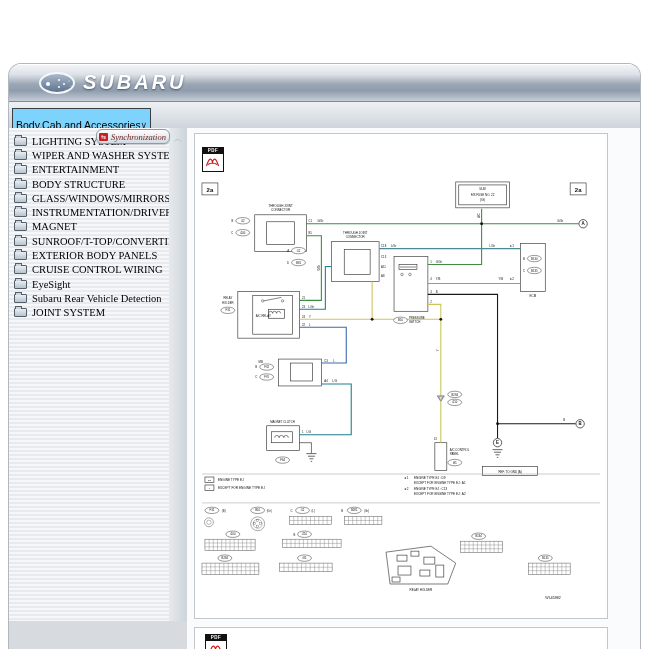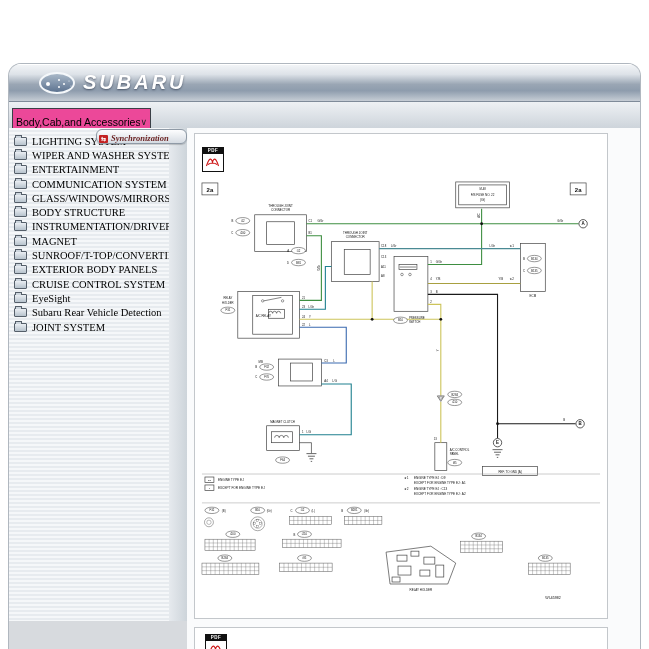--- a/index.html
+++ b/index.html
@@ -17,30 +17,30 @@
           background:linear-gradient(#a9b8c8,#5d7390);box-sizing:border-box;}
   .emblem::after{content:"";position:absolute;left:5px;top:8px;width:4px;height:4px;background:#fff;
           border-radius:50%;
           box-shadow:11px -4px 0 -1px #fff,16px 0 0 -1px #fff,11px 3px 0 -1px #fff,
                      21px -3px 0 -1.5px #fff,23px 2px 0 -1.5px #fff;}
   .brand{font-size:20px;font-weight:bold;font-style:italic;letter-spacing:3px;color:#fff;
          text-shadow:0 1px 2px rgba(20,30,50,.55);}
   
   .subheader{position:absolute;left:0;top:37px;width:100%;height:27px;
              background:linear-gradient(#eef1f4,#ccd3da);border-top:1px solid #7f8b99;}
-  .select{position:absolute;left:3px;top:44px;width:139px;height:28px;background:#ec4899;
+  .select{position:absolute;left:3px;top:44px;width:139px;height:34px;background:#7dd3fc;
           border:1px solid #3a3f46;display:flex;align-items:center;box-sizing:border-box;
           font-size:10.5px;color:#000;padding:0 3px;cursor:default;}
   .select .val{flex:1;white-space:nowrap;overflow:hidden;}
   .select .chev{font-size:9px;color:#222;}
   
-  .sync{position:absolute;left:87px;top:65px;height:13px;padding:0 17px 0 2px;z-index:5;
-        display:flex;align-items:flex-end;gap:3px;border:1px solid #8f9aa6;border-radius:6px;
+  .sync{position:absolute;left:87px;top:65px;height:13px;padding:0 3px 0 2px;z-index:5;
+        display:flex;align-items:center;gap:3px;border:1px solid #8f9aa6;border-radius:6px;
         background:linear-gradient(#fdfdfe,#d5dbe2);font-family:"Liberation Serif",serif;
-        font-style:italic;font-size:8.5px;color:#6b2323;box-shadow:0 1px 1px rgba(0,0,0,.18);font-weight:bold;}
+        font-style:italic;font-size:8.5px;color:#6b2323;box-shadow:0 1px 1px rgba(0,0,0,.18);}
   .sync-ico{width:9px;height:8px;background:#c32222;color:#fff;font-size:6px;line-height:8px;
         text-align:center;border-radius:1px;font-style:normal;font-family:"Liberation Sans",sans-serif;}
   
   .sidebar{position:absolute;left:0;top:64px;width:160px;height:493px;overflow:hidden;
            background:repeating-linear-gradient(180deg,#f5f7f9 0 2px,#e7ebef 2px 4px);}
   .sidebar ul{list-style:none;margin:0;padding:6px 0 0 0;}
   .sidebar li{display:flex;align-items:center;height:14.3px;padding-left:5px;white-space:nowrap;
            overflow:hidden;font-family:"Liberation Serif",serif;font-size:10.5px;color:#000;cursor:default;}
   .fold{flex:none;width:13px;height:9px;margin-right:5px;border:1px solid #555f6a;border-radius:1px;
         background:linear-gradient(#eaeef3,#b7c3cd);position:relative;box-sizing:border-box;}
@@ -93,49 +93,45 @@
         <li>
           <span class="fold"></span>
           <span>WIPER AND WASHER SYSTEMS</span>
         </li>
         <li>
           <span class="fold"></span>
           <span>ENTERTAINMENT</span>
         </li>
         <li>
           <span class="fold"></span>
-          <span>COMMUNICATION SYSTEM</span>
+          <span>BODY STRUCTURE</span>
         </li>
         <li>
           <span class="fold"></span>
           <span>GLASS/WINDOWS/MIRRORS</span>
         </li>
         <li>
           <span class="fold"></span>
-          <span>BODY STRUCTURE</span>
-        </li>
-        <li>
-          <span class="fold"></span>
           <span>INSTRUMENTATION/DRIVER INI</span>
         </li>
         <li>
           <span class="fold"></span>
           <span>MAGNET</span>
         </li>
         <li>
           <span class="fold"></span>
           <span>SUNROOF/T-TOP/CONVERTIBLE</span>
         </li>
         <li>
           <span class="fold"></span>
           <span>EXTERIOR BODY PANELS</span>
         </li>
         <li>
           <span class="fold"></span>
-          <span>CRUISE CONTROL SYSTEM</span>
+          <span>CRUISE CONTROL WIRING</span>
         </li>
         <li>
           <span class="fold"></span>
           <span>EyeSight</span>
         </li>
         <li>
           <span class="fold"></span>
           <span>Subaru Rear Vehicle Detection</span>
         </li>
         <li>

